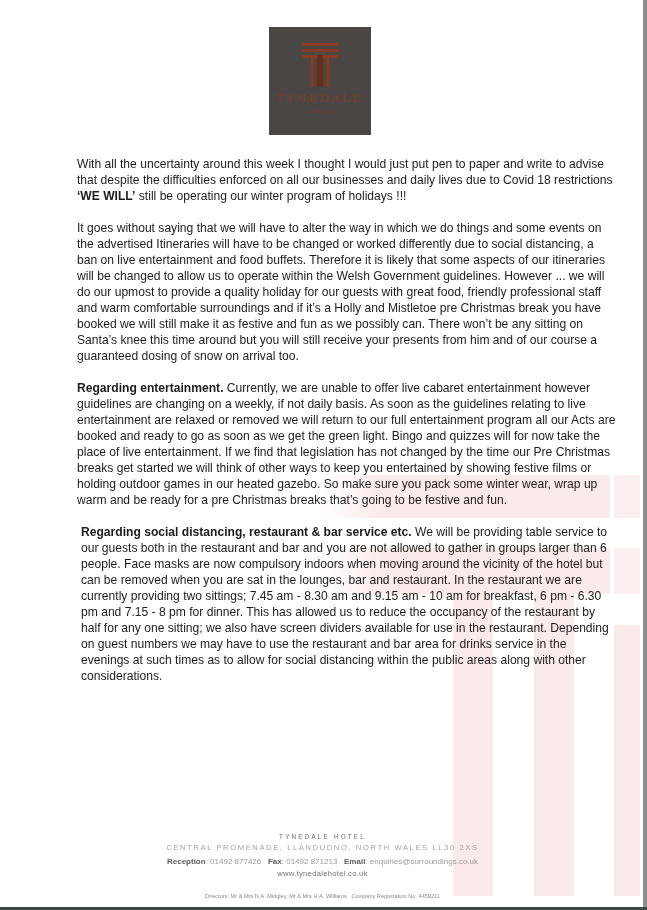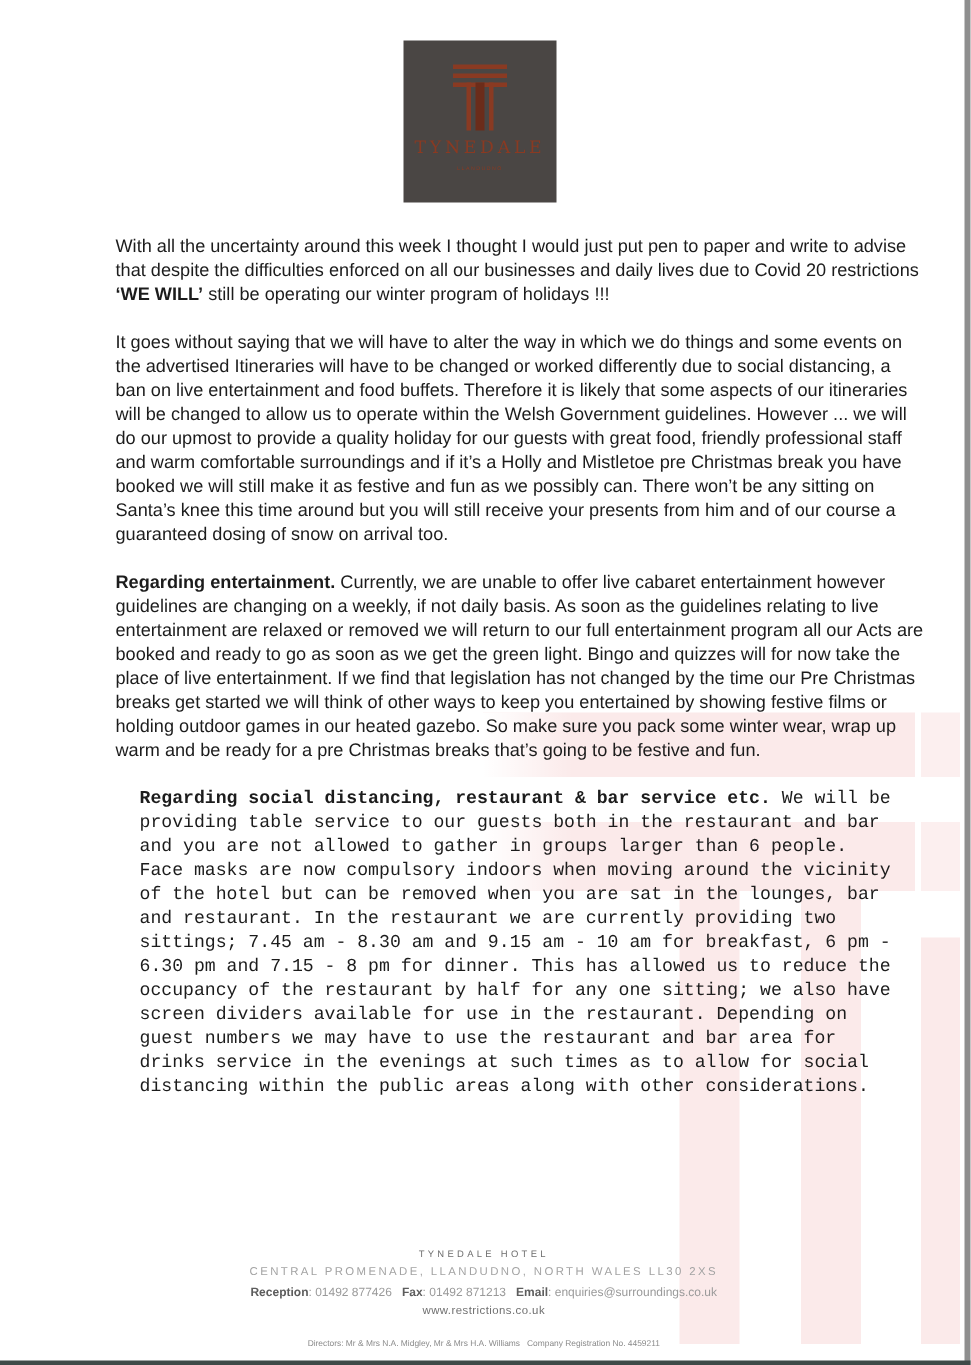--- a/index.html
+++ b/index.html
@@ -41,21 +41,21 @@
     font-family: "Liberation Sans", sans-serif;
   }
 
   
   .content {
     position: absolute; left: 77px; top: 156px; width: 540px;
     font-family: "Liberation Sans", sans-serif; font-size: 12.1px; line-height: 16px;
     color: #1c1c1c;
   }
   .content p { margin: 0 0 16px 0; }
-  .content p.tight { margin: 16px; font-family: Liberation Mono, monospace; }
+  .content p.tight { margin: 4px; }
   .content b { font-weight: bold; }
 
   
   .footer { position: absolute; left: 1px; width: 643px; text-align: center; color: #8c8c8c; }
   .f-hotel { top: 833px; font-size: 6.3px; letter-spacing: 2.2px; color: #6e6e6e; }
   .f-address { top: 843px; font-size: 7.6px; letter-spacing: 1.6px; color: #a3a3a3; }
   .f-contact { top: 857px; font-size: 8px; color: #9a9a9a; }
   .f-contact .lbl { color: #5d5d5d; font-weight: bold; }
   .f-web { top: 869px; font-size: 7.6px; color: #707070; letter-spacing: 0.3px; }
   .f-directors { top: 893px; font-size: 5.6px; color: #8a8a8a; }
@@ -82,36 +82,36 @@
       <rect x="11" y="14" width="3" height="32" fill="#8a3a22"></rect>
       <rect x="26" y="14" width="3" height="32" fill="#8a3a22"></rect>
       <rect x="17" y="14" width="6" height="32" fill="#6b2c1a"></rect>
     </svg>
     <div class="logo-name">TYNEDALE</div>
     <div class="logo-place">LLANDUDNO</div>
   </div>
 
   <div class="content">
 
-    <p><span>With all the uncertainty around this week I thought I would just put pen to paper and write to advise that despite the difficulties enforced on all our businesses and daily lives due to Covid 20 restrictions </span><b>‘WE WILL’</b><span> still be operating our winter program of holidays !!!</span></p>
+    <p><span>With all the uncertainty around this week I thought I would just put pen to paper and write to advise that despite the difficulties enforced on all our businesses and daily lives due to Covid 18 restrictions </span><b>‘WE WILL’</b><span> still be operating our winter program of holidays !!!</span></p>
 
     <p>It goes without saying that we will have to alter the way in which we do things and some events on the advertised Itineraries will have to be changed or worked differently due to social distancing, a ban on live entertainment and food buffets. Therefore it is likely that some aspects of our itineraries will be changed to allow us to operate within the Welsh Government guidelines. However ...  we will do our upmost to provide a quality holiday for our guests with great food, friendly professional staff and warm comfortable surroundings and if it’s a Holly and Mistletoe pre Christmas break you have booked we will still make it as festive and fun as we possibly can. There won’t be any sitting on Santa’s knee this time around but you will still receive your presents from him and of our course a guaranteed dosing of snow on arrival too.</p>
 
     <p><b>Regarding entertainment.</b><span> Currently, we are unable to offer live cabaret entertainment however guidelines are changing on a weekly, if not daily basis. As soon as the guidelines relating to live entertainment are relaxed or removed we will return to our full entertainment program all our Acts are booked and ready to go as soon as we get the green light. Bingo and quizzes will for now take the place of live entertainment. If we find that legislation has not changed by the time our Pre Christmas breaks get started we will think of other ways to keep you entertained by showing festive films or holding outdoor games in our heated gazebo. So make sure you pack some winter wear, wrap up warm and be ready for a pre Christmas breaks that’s going to be festive and fun.</span></p>
 
     <p class="tight"><b>Regarding social distancing, restaurant &amp; bar service etc.</b><span> We will be providing table service to our guests both in the restaurant and bar and you are not allowed to gather in groups larger than 6 people. Face masks are now compulsory indoors when moving around the vicinity of the hotel but can be removed when you are sat in the lounges, bar and restaurant. In the restaurant we are currently providing two sittings; 7.45 am - 8.30 am and 9.15 am - 10 am for breakfast, 6 pm - 6.30 pm and 7.15 - 8 pm for dinner. This has allowed us to reduce the occupancy of the restaurant by half for any one sitting; we also have screen dividers available for use in the restaurant. Depending on guest numbers we may have to use the restaurant and bar area for drinks service in the evenings at such times as to allow for social distancing within the public areas along with other considerations.</span></p>
   </div>
 
   <div class="footer f-hotel">TYNEDALE HOTEL</div>
   <div class="footer f-address">CENTRAL PROMENADE, LLANDUDNO, NORTH WALES LL30 2XS</div>
   <div class="footer f-contact">
     <span class="lbl">Reception</span>: <span>01492 877426</span>
     &nbsp;&nbsp;<span class="lbl">Fax</span>: <span>01492 871213</span>
     &nbsp;&nbsp;<span class="lbl">Email</span>: <span>enquiries@surroundings.co.uk</span>
   </div>
-  <div class="footer f-web">www.restrictions.co.uk</div>
+  <div class="footer f-web">www.tynedalehotel.co.uk</div>
   <div class="footer f-directors">
     <span>Directors: Mr &amp; Mrs N.A. Midgley, Mr &amp; Mrs H.A. Williams</span>&nbsp;&nbsp;&nbsp;<span>Company Registration No. 4459211</span>
   </div>
 </div>
 
 <div class="right-edge"></div>
 <div class="bottom-edge"></div>
 
 </body></html>

